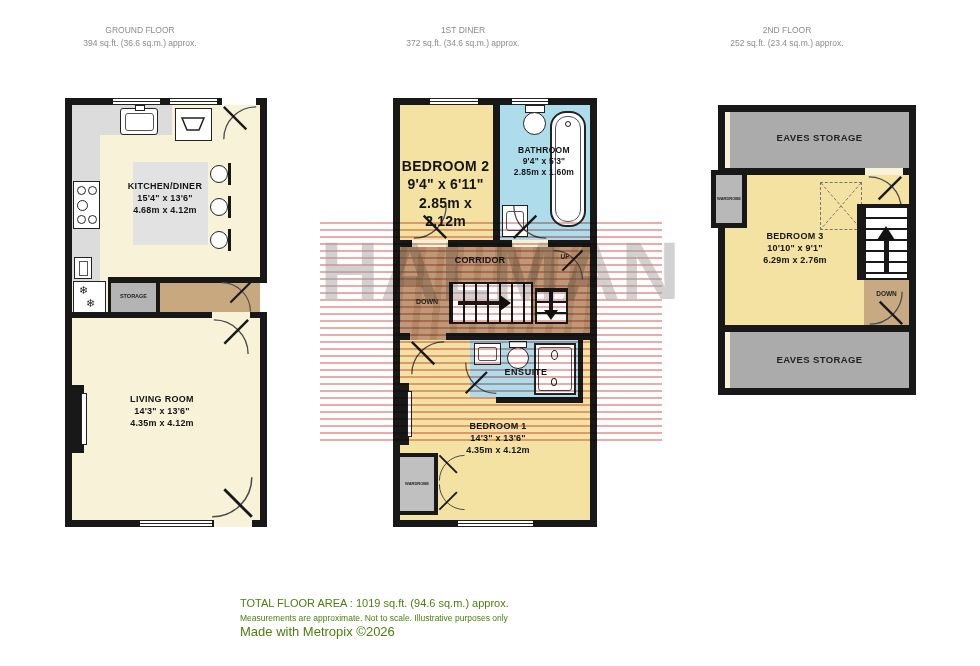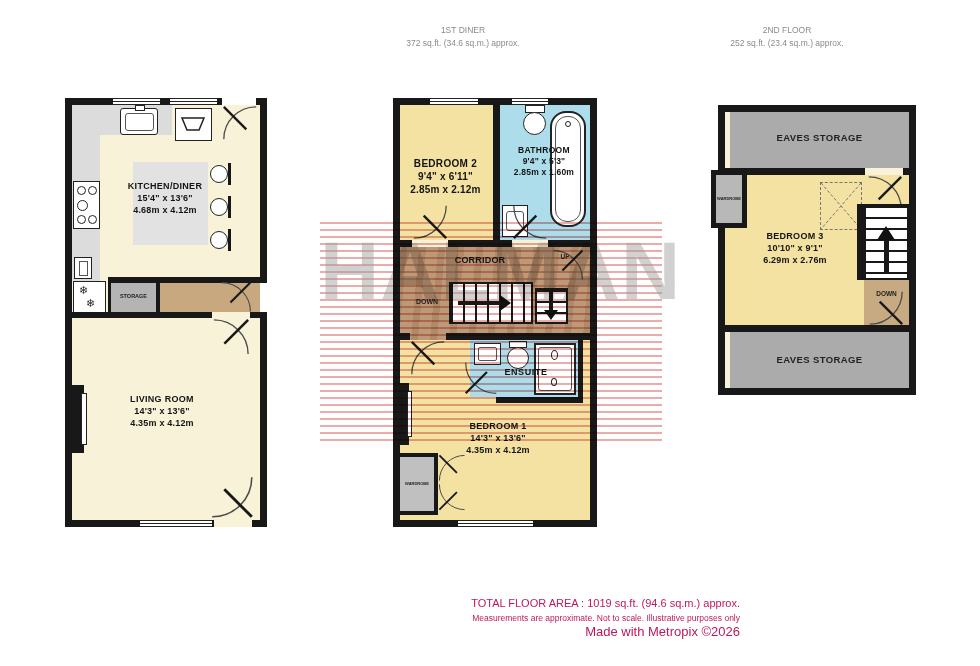--- a/index.html
+++ b/index.html
@@ -23,32 +23,36 @@
   .stairsH{position:absolute;border:2px solid #181818;box-sizing:border-box;
            background:repeating-linear-gradient(180deg,#181818 0 2px,#fff 2px 11px);}
   .grain{background-image:repeating-linear-gradient(95deg,rgba(92,58,28,.16) 0 7px,rgba(0,0,0,0) 7px 19px);}
   #watermark{position:absolute;left:320px;top:222px;width:342px;height:220px;z-index:30;
              pointer-events:none;mix-blend-mode:multiply;text-align:center;overflow:visible;
              background:repeating-linear-gradient(to bottom,rgba(214,88,88,.50) 0 1.6px,rgba(0,0,0,0) 1.6px 7px);}
   #watermark .w1{font-size:47px;font-weight:700;letter-spacing:5px;color:rgba(158,158,158,.48);
                  line-height:1;margin-top:8px;white-space:nowrap;}
   #watermark .w2{font-size:82px;font-weight:700;letter-spacing:1px;color:rgba(158,158,158,.48);
                  line-height:1;margin-top:8px;white-space:nowrap;}
-  #footer{position:absolute;left:240px;top:597px;width:500px;text-align:right;color:#be185d;}
+  #footer{position:absolute;left:240px;top:597px;width:500px;text-align:left;color:#4d7c0f;}
   #footer .f1{font-size:11px;}
   #footer .f2{font-size:8.5px;margin-top:4px;}
   #footer .f3{font-size:13px;margin-top:1px;}
   .snow{position:absolute;font-size:11px;color:#222;line-height:1;}
   .circ{position:absolute;background:#fff;border:1.5px solid #222;border-radius:50%;box-sizing:border-box;}
 </style>
 </head>
 <body>
 
 <div id="stage">
 
+  <div class="floor-hdr" style="left:20px;top:24px;">
+    <div>GROUND FLOOR</div>
+    <div>394 sq.ft. (36.6 sq.m.) approx.</div>
+  </div>
   <div class="floor-hdr" style="left:343px;top:24px;">
     <div>1ST DINER</div>
     <div>372 sq.ft. (34.6 sq.m.) approx.</div>
   </div>
   <div class="floor-hdr" style="left:667px;top:24px;">
     <div>2ND FLOOR</div>
     <div>252 sq.ft. (23.4 sq.m.) approx.</div>
   </div>
 
   <div class="plan" style="left:65px;top:98px;width:202px;height:429px;">
@@ -163,21 +167,21 @@
     <div class="wall" style="left:148px;top:135px;width:42px;height:7px;"></div>
     <svg class="door" viewBox="0 0 40 40" style="left:12px;top:99px;width:36px;height:36px;transform:scale(-1,-1);">
       <path d="M2 38 A36 36 0 0 1 38 2"></path>
         <line x1="2" y1="2" x2="27" y2="27"></line>
     </svg>
     <svg class="door" viewBox="0 0 40 40" style="left:112px;top:99px;width:36px;height:36px;transform:scaleY(-1);">
       <path d="M2 38 A36 36 0 0 1 38 2"></path>
         <line x1="2" y1="2" x2="27" y2="27"></line>
     </svg>
 
-    <div class="lbl" style="left:-2px;top:52px;width:95px;font-size:10px;">
+    <div class="lbl" style="left:-2px;top:52px;width:95px;font-size:14px;">
       <div class="nm">BEDROOM 2</div>
       <div>9'4"  x  6'11"</div>
       <div>2.85m  x  2.12m</div>
     </div>
     <div class="lbl" style="left:98px;top:40px;width:92px;font-size:8.5px;">
       <div class="nm">BATHROOM</div>
       <div>9'4"  x  5'3"</div>
       <div>2.85m  x  1.60m</div>
     </div>
 

